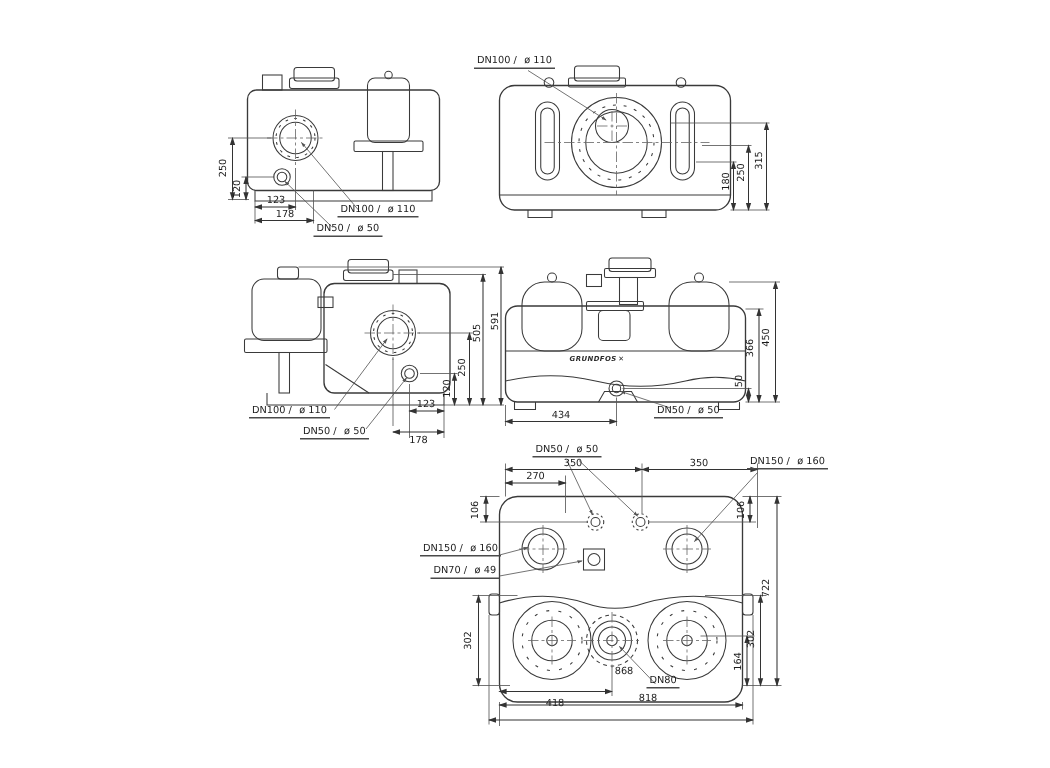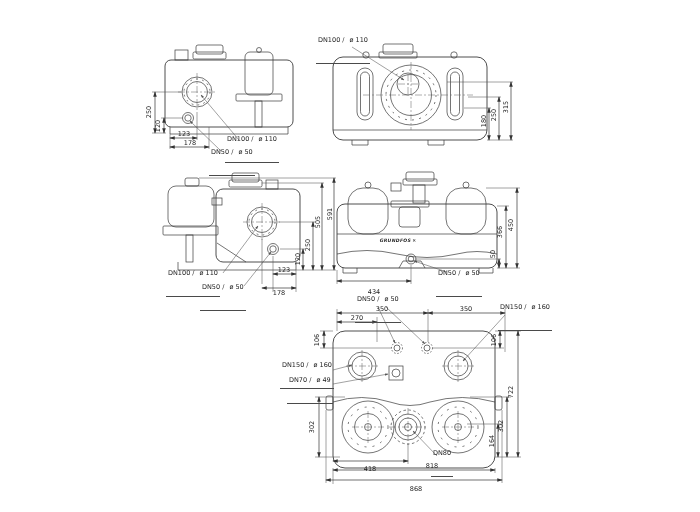--- a/index.html
+++ b/index.html
@@ -9,21 +9,21 @@
   .o{fill:none;stroke:#3a3a3a;stroke-width:.9;}
   .f{fill:none;stroke:#3a3a3a;stroke-width:.7;}
   .cl{fill:none;stroke:#6a6a6a;stroke-width:.55;stroke-dasharray:7 2 2 2;}
   .ex{fill:none;stroke:#555;stroke-width:.55;}
   .dim{stroke:#333;stroke-width:.7;marker-start:url(#ar);marker-end:url(#ar);}
   .ldr{stroke:#555;stroke-width:.55;marker-end:url(#arS);fill:none;}
   .t{position:absolute;color:#1b1b1b;font-size:6.5px;line-height:1;white-space:nowrap;}
   .v{transform:translate(-50%,-50%) rotate(-90deg);}
   .h{transform:translate(-50%,-100%);text-align:center;}
   .hb{transform:translate(-50%,0);}
-  .lbl{display:flex;gap:5px;border-bottom:.9px solid #4a4a4a;padding:0 2px 19px 2px;}
+  .lbl{display:flex;gap:5px;border-bottom:.9px solid #4a4a4a;padding:0 2px 1px 2px;}
   .brand{font-size:4.6px;font-style:italic;font-weight:bold;letter-spacing:.3px;color:#2a2a2a;
          transform:translate(-50%,-50%);display:flex;gap:1px;}
 </style>
 </head>
 <body>
 
 <div id="sheet">
 
 <svg width="700" height="512" viewBox="0 0 700 512">
   <defs>
@@ -232,21 +232,21 @@
   <span>DN50 /</span>
   <span>ø 50</span>
 </div>
 <div class="t h" style="left:284px;top:273px">123</div>
 <div class="t hb" style="left:279px;top:290px">178</div>
 <div class="t v" style="left:298px;top:259px">120</div>
 <div class="t v" style="left:308px;top:245px">250</div>
 <div class="t v" style="left:318px;top:222px">505</div>
 <div class="t v" style="left:330px;top:214px">591</div>
 
-<div class="t h" style="left:374px;top:295px">434</div>
+<div class="t h" style="left:374px;top:280px">434</div>
 <div class="t lbl" style="left:436px;top:270px">
   <span>DN50 /</span>
   <span>ø 50</span>
 </div>
 <div class="t v" style="left:500px;top:232px">366</div>
 <div class="t v" style="left:511px;top:225px">450</div>
 <div class="t v" style="left:493px;top:254px">50</div>
 <div class="t brand" style="left:398px;top:241px">
   <span>GRUNDFOS</span>
   <span>✕</span>
@@ -272,18 +272,18 @@
 <div class="t lbl" style="left:287px;top:377px">
   <span>DN70 /</span>
   <span>ø 49</span>
 </div>
 <div class="t v" style="left:312px;top:427px">302</div>
 <div class="t v" style="left:511px;top:392px">722</div>
 <div class="t v" style="left:501px;top:426px">302</div>
 <div class="t v" style="left:492px;top:441px">164</div>
 <div class="t h" style="left:370px;top:472px">418</div>
 <div class="t h" style="left:432px;top:469px">818</div>
-<div class="t h" style="left:416px;top:492px">868</div>
+<div class="t h" style="left:416px;top:451px">868</div>
 <div class="t lbl" style="left:431px;top:450px">
   <span>DN80</span>
 </div>
 
 </div>
 
 </body></html>

